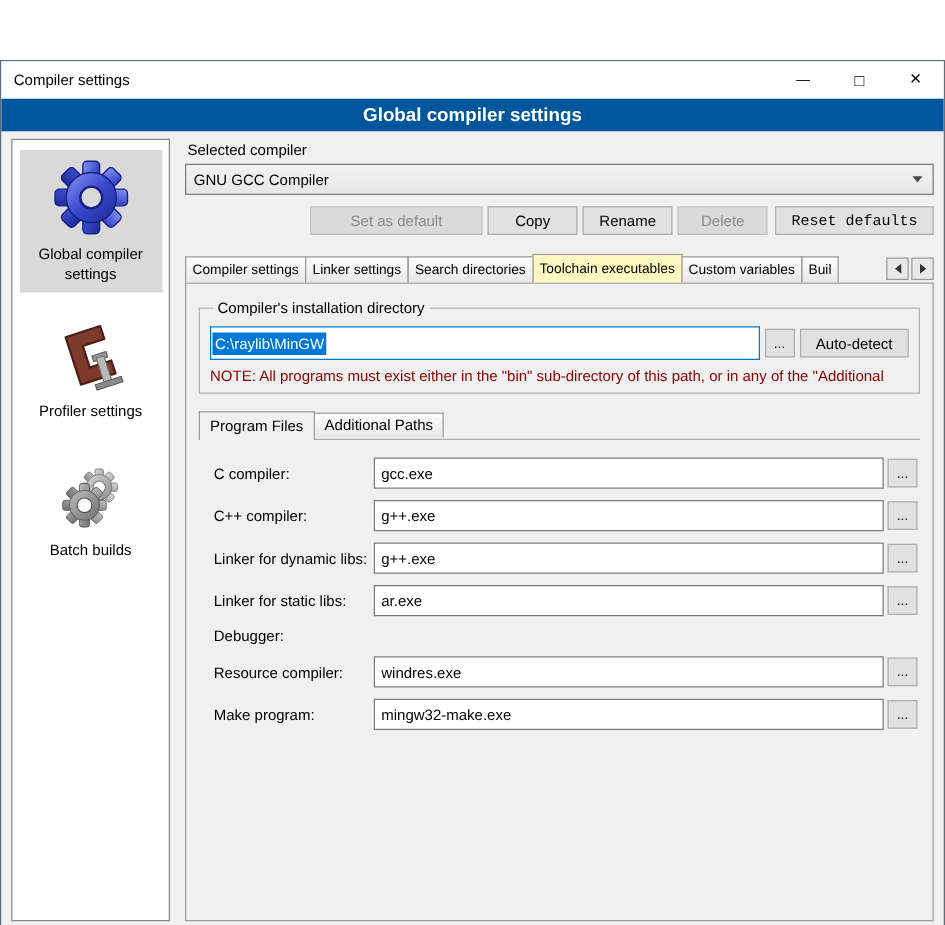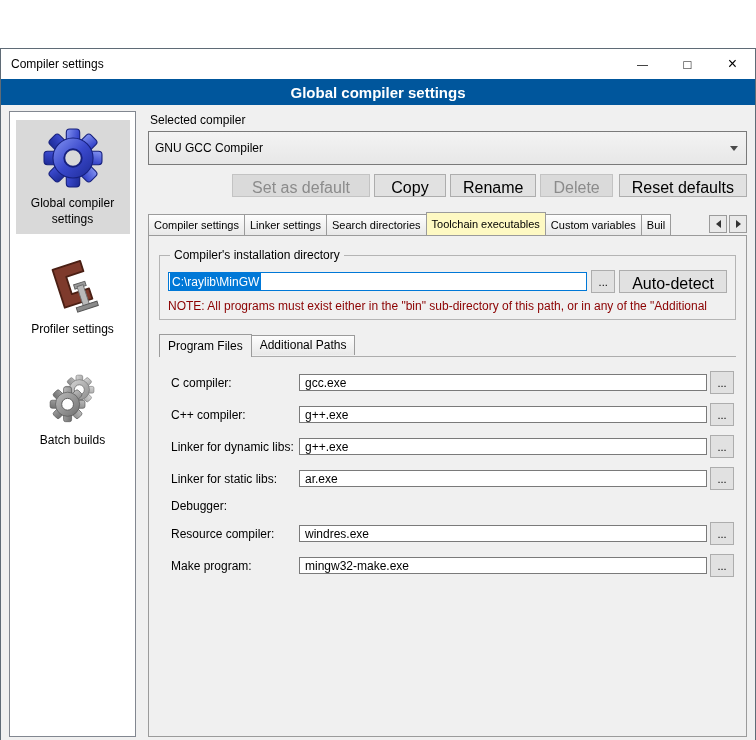--- a/index.html
+++ b/index.html
@@ -30,34 +30,34 @@
              padding:8px 4px; display:flex; flex-direction:column; align-items:center; overflow:hidden; }
   .side-item { width:114px; padding:7px 2px; margin-bottom:16px; display:flex; flex-direction:column;
                align-items:center; text-align:center; cursor:default; }
   .side-item.selected { background:#d9d9d9; }
   .side-caption { margin-top:7px; line-height:1.3; }
 
   .main { flex:1; min-width:0; margin-left:12px; display:flex; flex-direction:column; }
   .section-label { margin:2px 0 4px 2px; }
 
   
-  .combo { height:34px; border:1px solid #7a7a7a; background:linear-gradient(#f3f3f3,#e7e7e7);
+  .combo { height:25px; border:1px solid #7a7a7a; background:linear-gradient(#f3f3f3,#e7e7e7);
            display:flex; align-items:center; padding:0 8px 0 6px; cursor:default; }
   .combo-value { flex:1; overflow:hidden; white-space:nowrap; }
   .combo-arrow { flex:0 0 auto; width:0; height:0; border-left:4px solid transparent;
                  border-right:4px solid transparent; border-top:5px solid #4a4a4a; margin-left:6px; }
   .combo.field-combo { background:linear-gradient(#ececec,#e0e0e0); }
 
   
   .btn { height:23px; background:#e1e1e1; border:1px solid #adadad; font-family:inherit;
-         font-size:16px; padding:4px 12px; cursor:default; }
+         font-size:12px; padding:4px 12px; cursor:default; }
   .btn.disabled { color:#8b8b8b; background:#dadada; border-color:#c3c3c3; }
   .btn.wide  { min-width:138px; }
   .btn.medium{ min-width:72px; }
-  .btn.reset { min-width:112px; margin-left:2px; }
+  .btn.reset { min-width:112px; margin-left:2px;font-family:Liberation Mono, monospace; }
   .action-row { display:flex; justify-content:flex-end; gap:4px; margin-top:9px; }
 
   
   .tabstrip { display:flex; align-items:flex-end; margin-top:15px; position:relative; z-index:2; }
   .tabs-scroller { flex:1; min-width:0; display:flex; align-items:flex-end; overflow:hidden;
                    white-space:nowrap; padding-right:40px; }
   .tab { flex:0 0 auto; border:1px solid #9b9b9b; border-bottom:none;
          background:linear-gradient(#fdfdfd,#e8e8e8); height:21px; line-height:20px;
          padding:0 5px; font-size:11px; cursor:default; }
   .tab + .tab { margin-left:-1px; }
@@ -69,37 +69,37 @@
   .tri-left  { width:0; height:0; border-top:4px solid transparent; border-bottom:4px solid transparent; border-right:5px solid #333; }
   .tri-right { width:0; height:0; border-top:4px solid transparent; border-bottom:4px solid transparent; border-left:5px solid #333; }
 
   .tabpanel { flex:1; min-height:0; border:1px solid #9b9b9b; background:#f0f0f0;
               padding:12px 10px 8px; display:flex; flex-direction:column; position:relative; z-index:1; }
 
   
   fieldset.groupbox { border:1px solid #b4b4b4; padding:8px 8px 4px; margin:0 0 12px; }
   fieldset.groupbox legend { padding:0 4px; margin-left:2px; font-size:12px; }
   .dir-row { display:flex; align-items:center; gap:4px; }
-  .dir-input { flex:1; min-width:0; height:19px; border:1px solid #0078d7; background:#fff;
+  .dir-input { flex:1; min-width:0; height:27px; border:1px solid #0078d7; background:#fff;
                display:flex; align-items:center; padding:0 1px; overflow:hidden; }
   .dir-sel { background:var(--selection-bg,#0078D7); color:#fff; padding:2px 2px; white-space:nowrap; }
   .browse-btn { width:24px; height:23px; padding:0; flex:0 0 auto; background:#e1e1e1;
                 border:1px solid #adadad; font-family:inherit; font-size:11px; cursor:default; }
   .note { margin:6px 0 2px; color:var(--note-text,#8B0000); white-space:nowrap; overflow:hidden; }
 
   
   .inner-tabstrip { display:flex; align-items:center; margin-top:2px; border-bottom:1px solid #adadad; }
   .inner-tabstrip .tab { font-size:12px; padding:0 8px; height:20px; line-height:19px; }
   .inner-tabstrip .tab.active { height:23px; line-height:22px; background:#f0f0f0; }
 
   .fields { padding:14px 2px 0 12px; }
   .field-row { display:flex; align-items:center; margin-bottom:9px; }
   .field-label { width:128px; flex:0 0 auto; }
   .field-controls { flex:1; min-width:0; display:flex; align-items:center; }
-  .text-input { flex:1; min-width:0; height:17px; border:1px solid #7a7a7a; background:#fff;
+  .text-input { flex:1; min-width:0; height:25px; border:1px solid #7a7a7a; background:#fff;
                 padding:0 5px; font-family:inherit; font-size:12px; }
   .field-controls .browse-btn { margin-left:3px; }
 
   
   .footer { height:40px; flex:0 0 auto; display:flex; align-items:center; justify-content:flex-end;
             gap:12px; padding:0 14px; }
   .footer .btn { min-width:72px; }
   .footer .btn.primary { border-color:#7a7a7a; }
 </style>
 </head>

